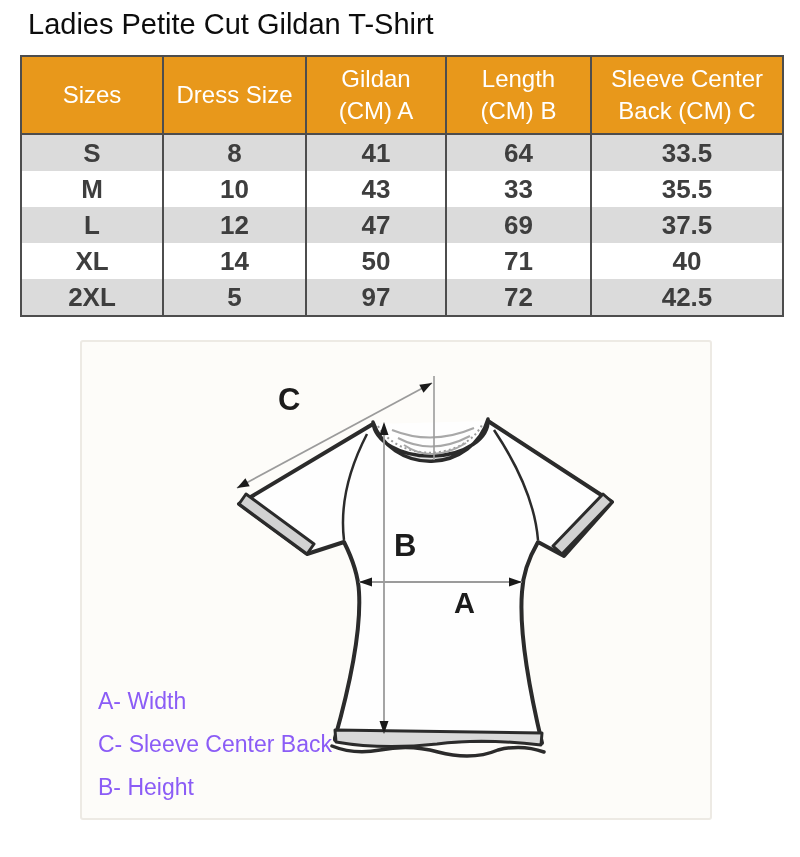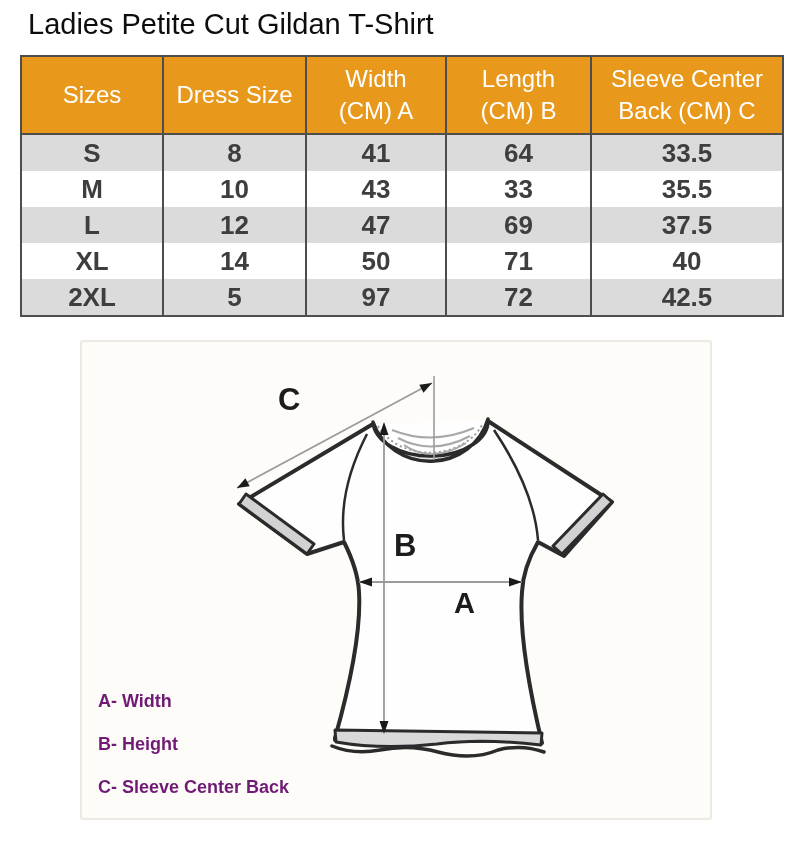--- a/index.html
+++ b/index.html
@@ -40,21 +40,21 @@
     box-sizing:border-box;
   }
   .diagram-box svg{position:absolute;left:0;top:0;}
   .measure-label{
     position:absolute;font-weight:bold;color:#1c1c1c;font-size:31px;
   }
   .legend{
     position:absolute;left:16px;top:338px;
   }
   .legend-line{
-    font-size:18px;font-weight:bold;color:#701a75;
+    font-size:23px;font-weight:normal;color:#8b5cf6;
     line-height:43px;white-space:nowrap;
   }
 </style>
 </head>
 <body>
 
 <div class="page-title">Ladies Petite Cut Gildan T-Shirt</div>
 
 <table class="size-table">
   <colgroup>
@@ -68,21 +68,21 @@
       <tr>
     <th class="hdr">
       <div>Sizes</div>
       <div></div>
     </th>
     <th class="hdr">
       <div>Dress Size</div>
       <div></div>
     </th>
     <th class="hdr">
-      <div>Width</div>
+      <div>Gildan</div>
       <div>(CM) A</div>
     </th>
     <th class="hdr">
       <div>Length</div>
       <div>(CM) B</div>
     </th>
     <th class="hdr">
       <div>Sleeve Center</div>
       <div>Back (CM) C</div>
     </th>
@@ -171,16 +171,16 @@
     <polygon points="277,240 290,235.5 290,244.5" fill="#1a1a1a"></polygon>
     <polygon points="440,240 427,235.5 427,244.5" fill="#1a1a1a"></polygon>
   </svg>
 
   <div class="measure-label" style="left:196px;top:40px;">C</div>
   <div class="measure-label" style="left:312px;top:186px;">B</div>
   <div class="measure-label" style="left:372px;top:245px;font-size:29px;">A</div>
 
   <div class="legend">
     <div class="legend-line">A- Width</div>
+    <div class="legend-line">C- Sleeve Center Back</div>
     <div class="legend-line">B- Height</div>
-    <div class="legend-line">C- Sleeve Center Back</div>
   </div>
 </div>
 
 </body></html>

